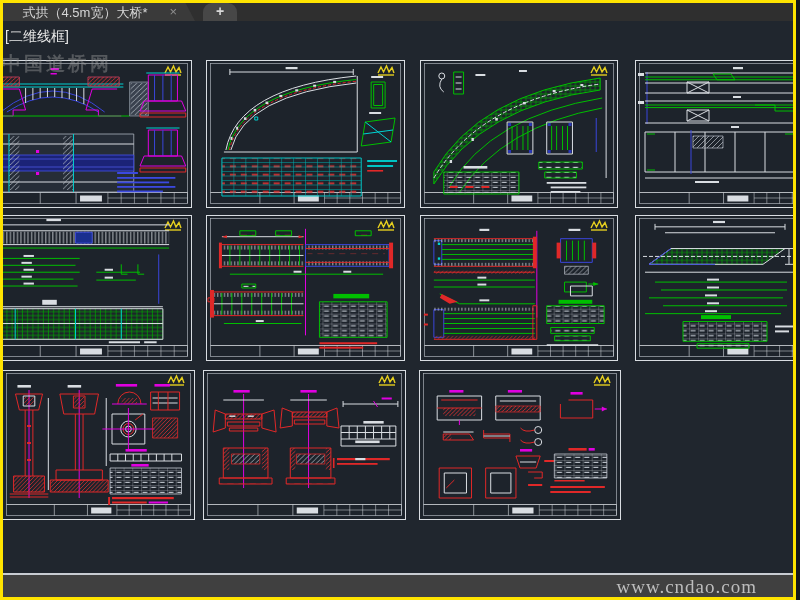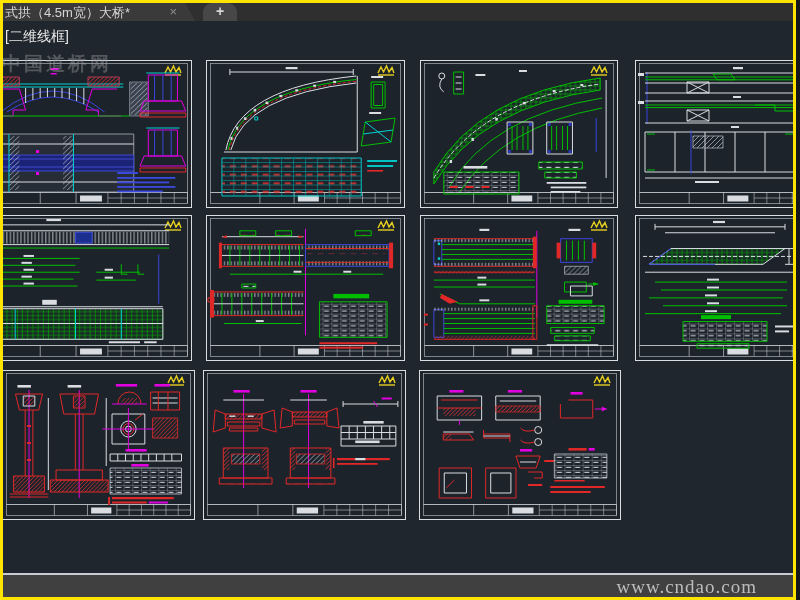--- a/index.html
+++ b/index.html
@@ -4,21 +4,21 @@
 <style>
   html,body{margin:0;padding:0;width:800px;height:600px;overflow:hidden;background:#14181d;
             font-family:"Liberation Sans","DejaVu Sans",sans-serif;}
   #stage{position:absolute;left:0;top:0;width:800px;height:600px;}
   
   #frame{position:absolute;left:0;top:0;width:796px;height:600px;border:3px solid #ffe400;
          box-sizing:border-box;z-index:50;pointer-events:none;}
   
   #titlebar{position:absolute;left:3px;top:2px;width:790px;height:19px;background:#2f2f2f;z-index:10;}
   #doc-tab{position:absolute;left:0;top:0;height:19px;width:192px;background:#3a3a3a;
-           clip-path:polygon(0 0,182px 0,192px 100%,0 100%);}
+           clip-path:polygon(0 0,182px 0,192px 100%,0 100%);text-align:center;}
   #doc-tab .tab-title{position:absolute;left:2px;top:2px;font-size:13px;color:#d6d6d6;white-space:nowrap;overflow:hidden;width:160px;}
   #doc-tab .tab-close{position:absolute;right:18px;top:2px;font-size:13px;color:#8f8f8f;cursor:pointer;}
   #newtab-btn{position:absolute;left:200px;top:1px;width:34px;height:18px;background:#474747;
               border-radius:9px 9px 0 0;color:#d9d9d9;text-align:center;font-size:14px;line-height:17px;font-weight:bold;}
   #tb-watermark{position:absolute;left:2px;top:7px;font-size:19px;font-weight:bold;letter-spacing:3px;
                 color:rgba(160,160,160,.42);z-index:11;pointer-events:none;white-space:nowrap;margin-top:44px;}
   
   #canvas{position:absolute;left:3px;top:21px;width:790px;height:552px;background:#20262e;overflow:hidden;}
   #view-label{position:absolute;left:2px;top:7px;font-size:14px;color:#e9e9e9;z-index:5;}
   .sheet{position:absolute;background:#1d232b;}

